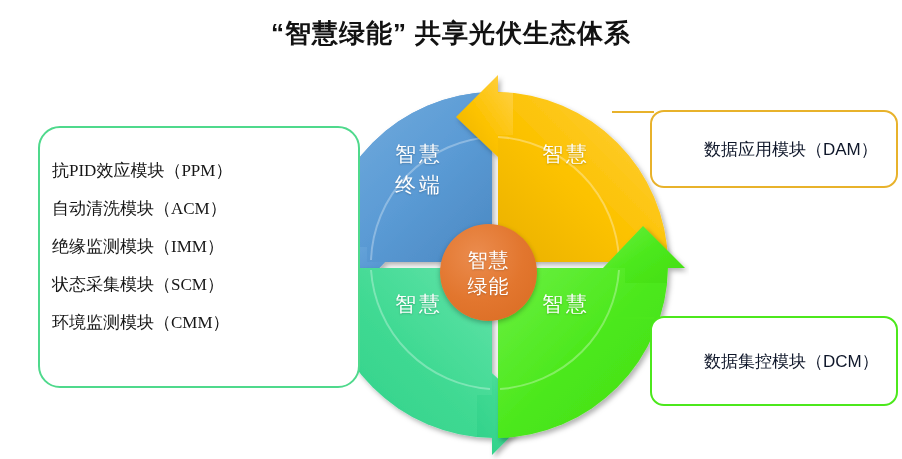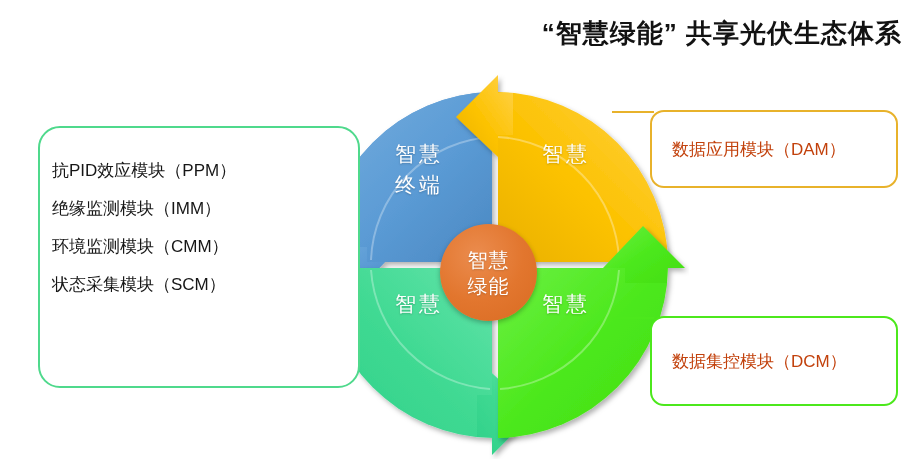--- a/index.html
+++ b/index.html
@@ -13,21 +13,21 @@
     position: relative;
     overflow: hidden;
     font-family: "Liberation Sans", "DejaVu Sans", sans-serif;
   }
 
   #title {
     position: absolute;
     top: 16px;
     left: 0;
     width: 902px;
-    text-align: right;
+    text-align: center;
     font-size: 26px;
     font-weight: 700;
     color: #121212;
     letter-spacing: 1px;
     white-space: nowrap;
   }
 
   
   #wheel {
     position: absolute;
@@ -95,36 +95,37 @@
     position: absolute;
     left: 52px;
     top: 152px;
     width: 300px;
   }
   #left-list .mod-item {
     font-size: 17px;
     line-height: 38px;
     color: #161616;
     white-space: nowrap;
+    font-family: Liberation Serif, serif;
   }
 
   
   .right-box {
     position: absolute;
     border-radius: 14px;
     background: #ffffff;
     box-sizing: border-box;
     display: flex;
     align-items: center;
   }
   .right-box .rb-text {
     font-size: 17px;
-    color: #c2410c;
+    color: #0f172a;
     white-space: nowrap;
-    padding-left: 20px;
+    padding-left: 52px;
   }
   #right-box-dam {
     left: 650px;
     top: 110px;
     width: 248px;
     height: 78px;
     border: 2px solid #e8b22b;
   }
   #right-box-dcm {
     left: 650px;
@@ -225,23 +226,24 @@
 </div>
 
 <div id="hub">
   <div class="hub-text">智慧</div>
   <div class="hub-text">绿能</div>
 </div>
 
 <div id="left-box"></div>
 <div id="left-list">
   <div class="mod-item">抗PID效应模块（PPM）</div>
+  <div class="mod-item">自动清洗模块（ACM）</div>
   <div class="mod-item">绝缘监测模块（IMM）</div>
+  <div class="mod-item">状态采集模块（SCM）</div>
   <div class="mod-item">环境监测模块（CMM）</div>
-  <div class="mod-item">状态采集模块（SCM）</div>
 </div>
 
 <div class="connector" id="conn-dam"></div>
 <div class="right-box" id="right-box-dam">
   <span class="rb-text">数据应用模块（DAM）</span>
 </div>
 
 <div class="connector" id="conn-dcm"></div>
 <div class="right-box" id="right-box-dcm">
   <span class="rb-text">数据集控模块（DCM）</span>

